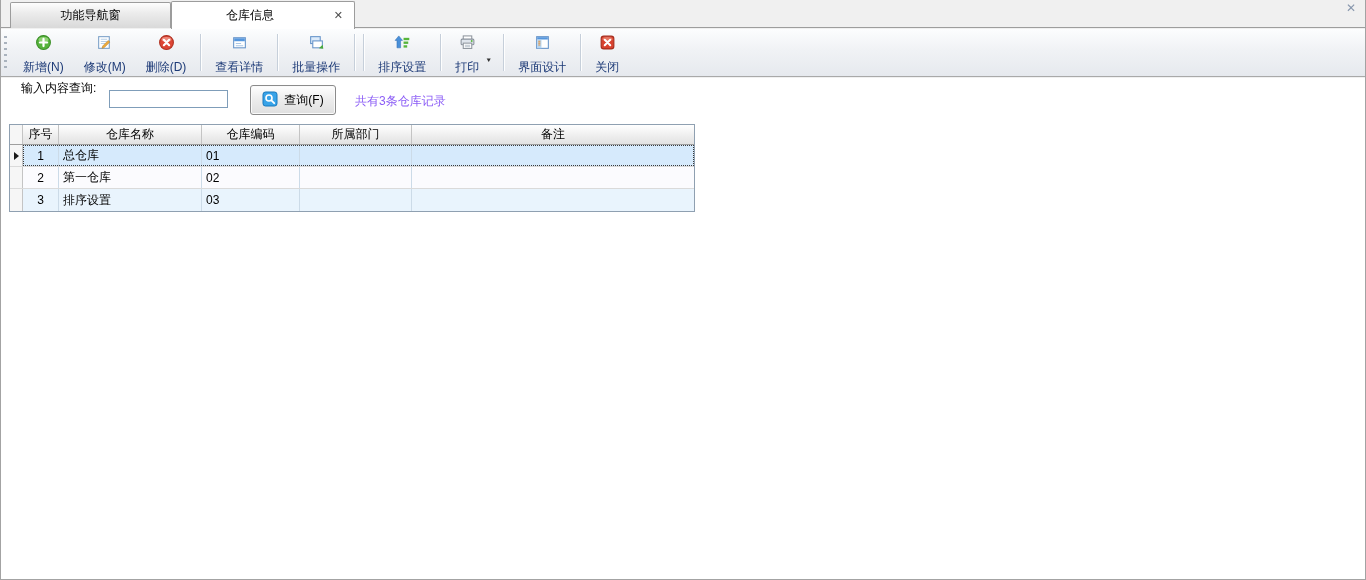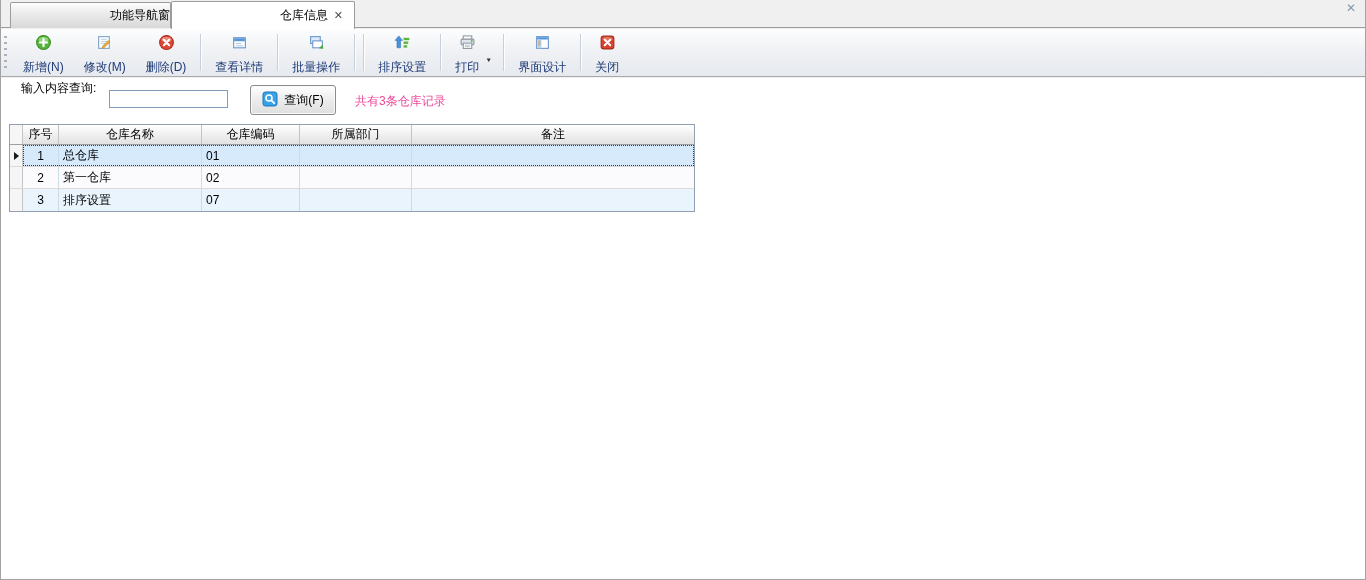--- a/index.html
+++ b/index.html
@@ -3,21 +3,21 @@
 <meta charset="utf-8">
 <style>
   html,body{margin:0;padding:0;background:#e8e8e8;}
   *{box-sizing:border-box;cursor:default;}
   .window{position:relative;width:1366px;height:580px;background:#f0f0f0;
     border:1px solid #a3a3a3;border-top:none;overflow:hidden;
     font-family:"Liberation Sans","DejaVu Sans",sans-serif;font-size:12px;color:#000;}
   .win-close{position:absolute;top:1px;right:9px;font-size:12px;color:#8897ad;z-index:5;line-height:14px;}
   
   .tabstrip{position:absolute;top:0;left:0;right:0;height:28px;background:#f0f0f0;border-bottom:1px solid #9d9d9d;z-index:1;}
-  .tab{position:absolute;display:flex;align-items:center;justify-content:flex-end;font-size:12px;}
+  .tab{position:absolute;display:flex;align-items:center;justify-content:center;font-size:12px;}
   .tab-inactive{left:9px;top:2px;width:161px;height:26px;background:linear-gradient(#fdfdfd,#ececec 40%,#d9d9d9);
     border:1px solid #9c9c9c;border-bottom:none;border-radius:2px 2px 0 0;}
   .tab-active{left:170px;top:1px;width:184px;height:28px;background:#ffffff;
     border:1px solid #9c9c9c;border-bottom:none;border-radius:2px 2px 0 0;z-index:3;}
   .tab-active .tab-text{margin-right:26px;}
   .tab-close{position:absolute;right:11px;top:7px;font-size:11px;color:#4d4d4d;line-height:12px;}
   
   .toolbar{position:absolute;top:29px;left:0;right:0;height:48px;
     background:linear-gradient(#fcfdfe, #f0f2f5 45%, #e6e9ee);
     border-bottom:1px solid #a9a9a9;display:flex;align-items:stretch;padding-left:12px;z-index:0;}
@@ -31,21 +31,21 @@
   .dd{font-size:7px;color:#333;margin:14px 6px 0 -3px;transform:scaleY(.85);}
   .sep{width:1px;background:#c6cfda;margin:5px 4px;box-shadow:1px 0 0 rgba(255,255,255,.9);}
   
   .content{position:absolute;top:78px;left:0;right:0;bottom:0;background:#ffffff;}
   .slabel{position:absolute;left:20px;top:2px;}
   .qinput{position:absolute;left:108px;top:12px;width:119px;height:18px;border:1px solid #7f9db9;
     padding:1px 3px;font-family:inherit;font-size:12px;background:#fff;}
   .qbtn{position:absolute;left:249px;top:7px;width:86px;height:30px;border:1px solid #8b8b8b;border-radius:3px;
     background:linear-gradient(#ffffff,#ececec 50%,#dfdfdf);display:flex;align-items:center;justify-content:center;
     gap:6px;font-family:inherit;font-size:12px;color:#000;box-shadow:inset 0 0 0 1px #fafafa;}
-  .summary{position:absolute;left:354px;top:15px;color:#ec4899;}
+  .summary{position:absolute;left:354px;top:15px;color:#8b5cf6;}
   
   .grid{position:absolute;left:8px;top:46px;width:686px;background:#fff;border:1px solid #8fa0b1;}
   .ghead{display:flex;height:20px;background:linear-gradient(#ffffff,#ededed 60%,#e2e2e2);border-bottom:1px solid #9e9e9e;}
   .gc{height:100%;}
   .hc{display:flex;align-items:center;justify-content:center;border-right:1px solid #c4c4c4;font-family:Liberation Serif, serif;}
   .grow{display:flex;height:22px;border-bottom:1px solid #dadada;position:relative;}
   .grow:last-child{border-bottom:none;}
   .bc{display:flex;align-items:center;border-right:1px solid #ccdbe8;padding-left:4px;}
   .sel{width:13px;background:#f6f6f6;border-right:1px solid #c4c4c4;display:flex;align-items:center;justify-content:center;padding:0;}
   .c-no{width:36px;justify-content:center;padding-left:0;}
@@ -258,19 +258,19 @@
         <div class="gc bc c-name">第一仓库</div>
         <div class="gc bc c-code">02</div>
         <div class="gc bc c-dept"></div>
         <div class="gc bc c-note"></div>
       </div>
 
       <div class="grow r2">
         <div class="gc sel"></div>
         <div class="gc bc c-no">3</div>
         <div class="gc bc c-name">排序设置</div>
-        <div class="gc bc c-code">07</div>
+        <div class="gc bc c-code">03</div>
         <div class="gc bc c-dept"></div>
         <div class="gc bc c-note"></div>
       </div>
     </div>
   </div>
 </div>
 
 </body></html>

